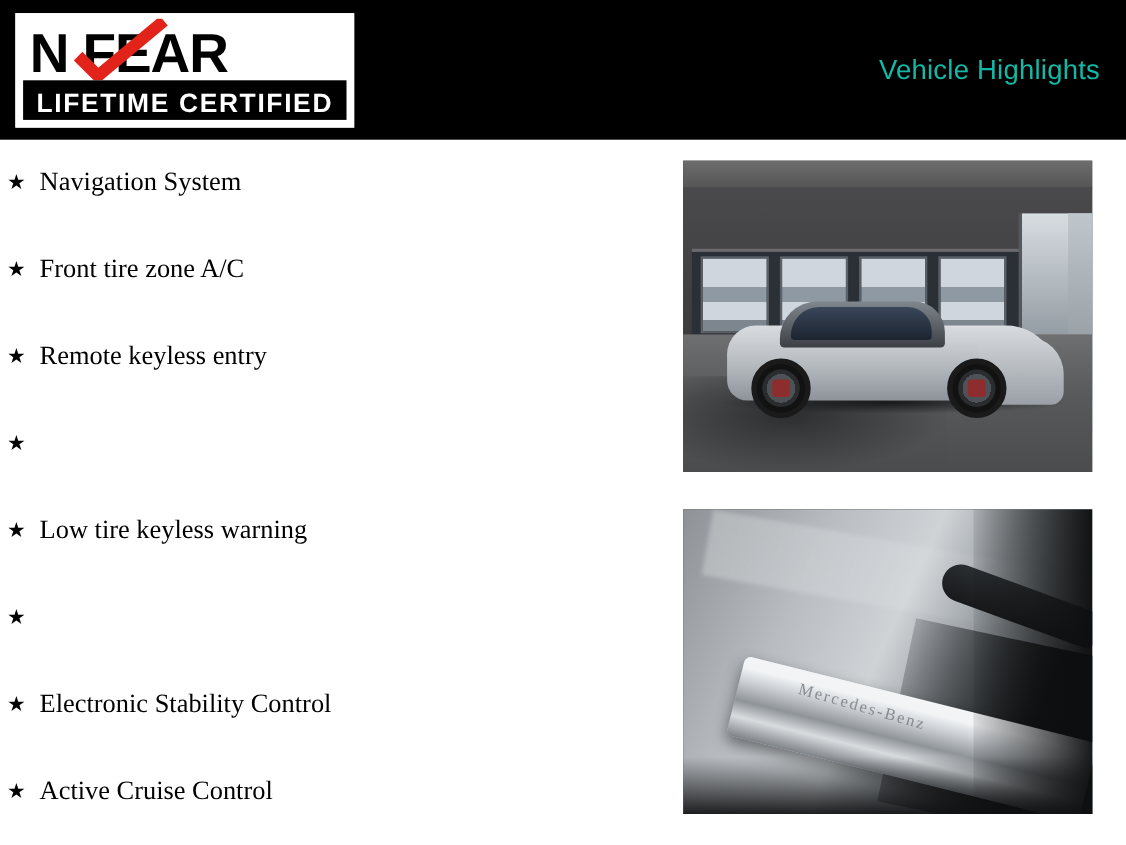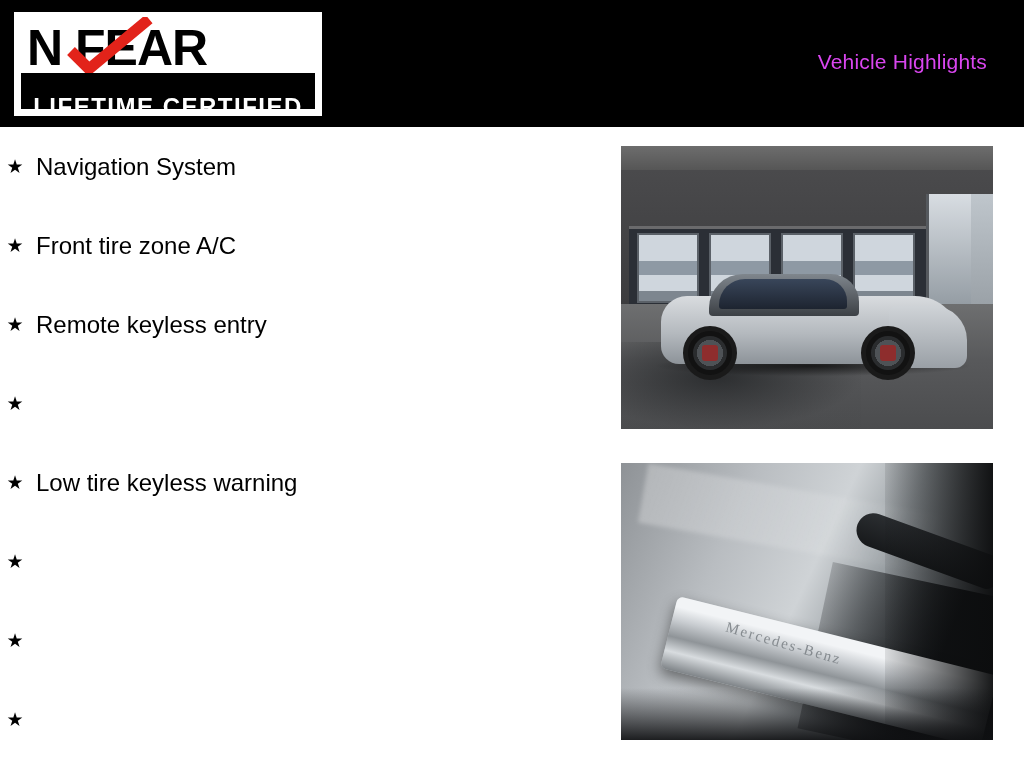--- a/index.html
+++ b/index.html
@@ -19,24 +19,24 @@
   .header {
     position: absolute;
     left: 0;
     top: 0;
     width: 1024px;
     height: 127px;
     background: #000000;
   }
   .header-title {
     position: absolute;
-    right: 37px;
+    right: 24px;
     top: 50px;
-    color: #d946ef;
-    font-size: 21px;
+    color: #14b8a6;
+    font-size: 25px;
     letter-spacing: 0.2px;
     white-space: nowrap;
   }
 
   
   .logo {
     position: absolute;
     left: 14px;
     top: 12px;
     width: 308px;
@@ -86,21 +86,21 @@
     position: absolute;
     left: 0;
     bottom: 0;
     width: 100%;
     height: 36px;
     background: #000000;
   }
   .logo-sub {
     position: absolute;
     left: 0;
-    top: 16px;
+    top: 4px;
     width: 100%;
     height: 36px;
     line-height: 36px;
     text-align: center;
     color: #ffffff;
     font-family: "Liberation Sans", sans-serif;
     font-weight: bold;
     font-size: 24px;
     letter-spacing: 1.5px;
     white-space: nowrap;
@@ -129,20 +129,21 @@
     text-align: center;
     font-size: 19px;
     color: #000000;
     line-height: 1;
   }
   .feature-label {
     font-size: 24px;
     color: #000000;
     white-space: nowrap;
     padding-left: 6px;
+    font-family: Liberation Serif, serif;
   }
 
   
   .photo {
     position: absolute;
     overflow: hidden;
     background: #3a3a3a;
   }
   .photo-top {
     left: 621px;
@@ -327,23 +328,25 @@
   </li>
   <li class="feature-item">
     <span class="feature-bullet">★</span>
     <span class="feature-label">Low tire keyless warning</span>
   </li>
   <li class="feature-item">
     <span class="feature-bullet">★</span>
   </li>
   <li class="feature-item">
     <span class="feature-bullet">★</span>
-  </li>
-  <li class="feature-item">
-    <span class="feature-bullet">★</span>
+    <span class="feature-label">Electronic Stability Control</span>
+  </li>
+  <li class="feature-item">
+    <span class="feature-bullet">★</span>
+    <span class="feature-label">Active Cruise Control</span>
   </li>
 </ul>
 
 <div class="photo photo-top">
   <div class="p1-sky"></div>
   <div class="p1-building">
     <div class="p1-garage-band">
       <div class="p1-win" style="left:8px"></div>
       <div class="p1-win" style="left:80px"></div>
       <div class="p1-win" style="left:152px"></div>

